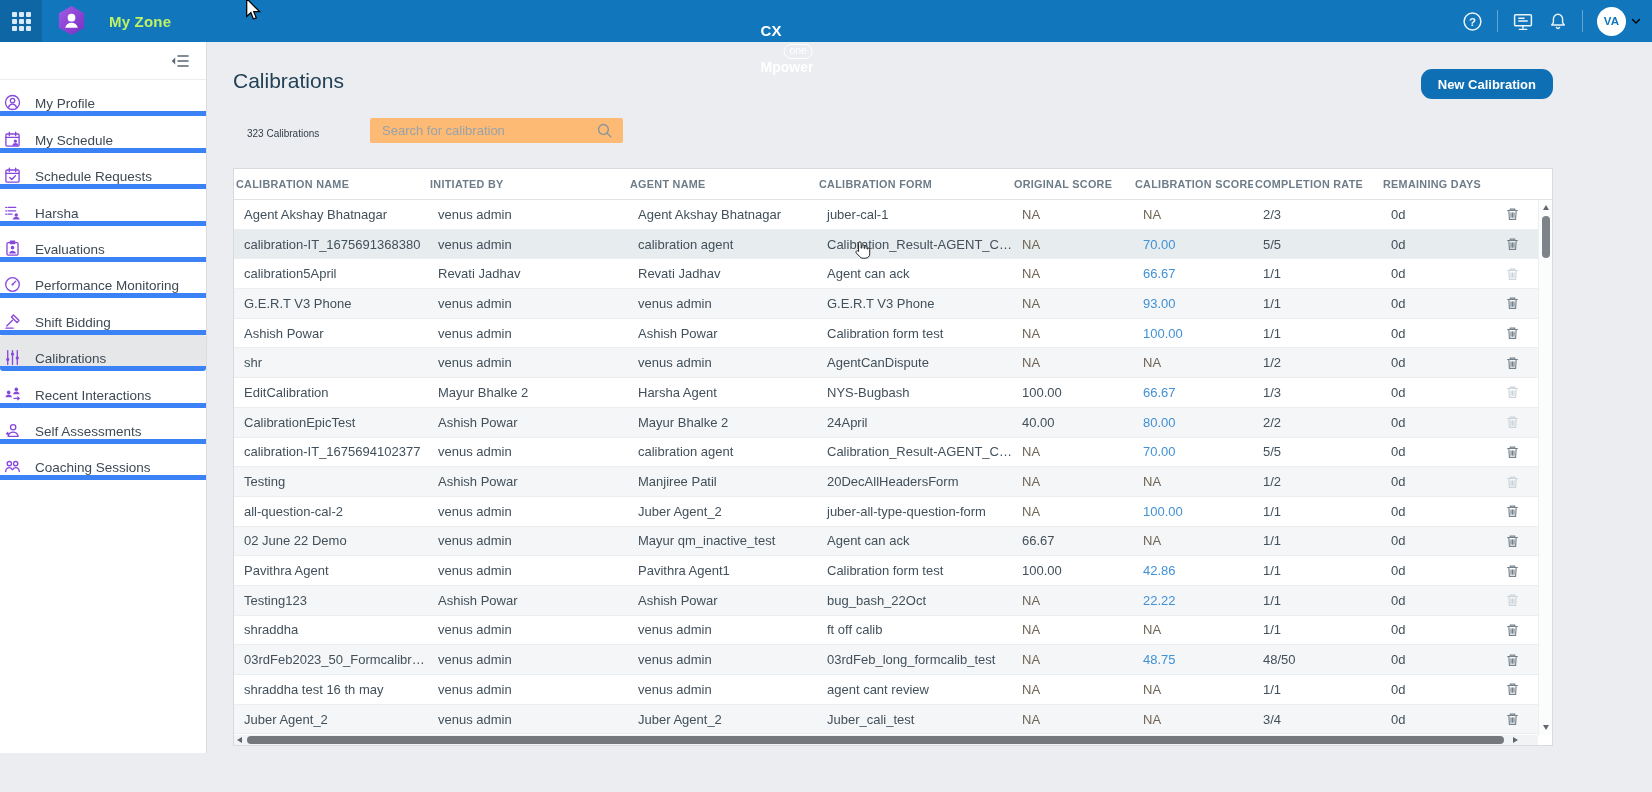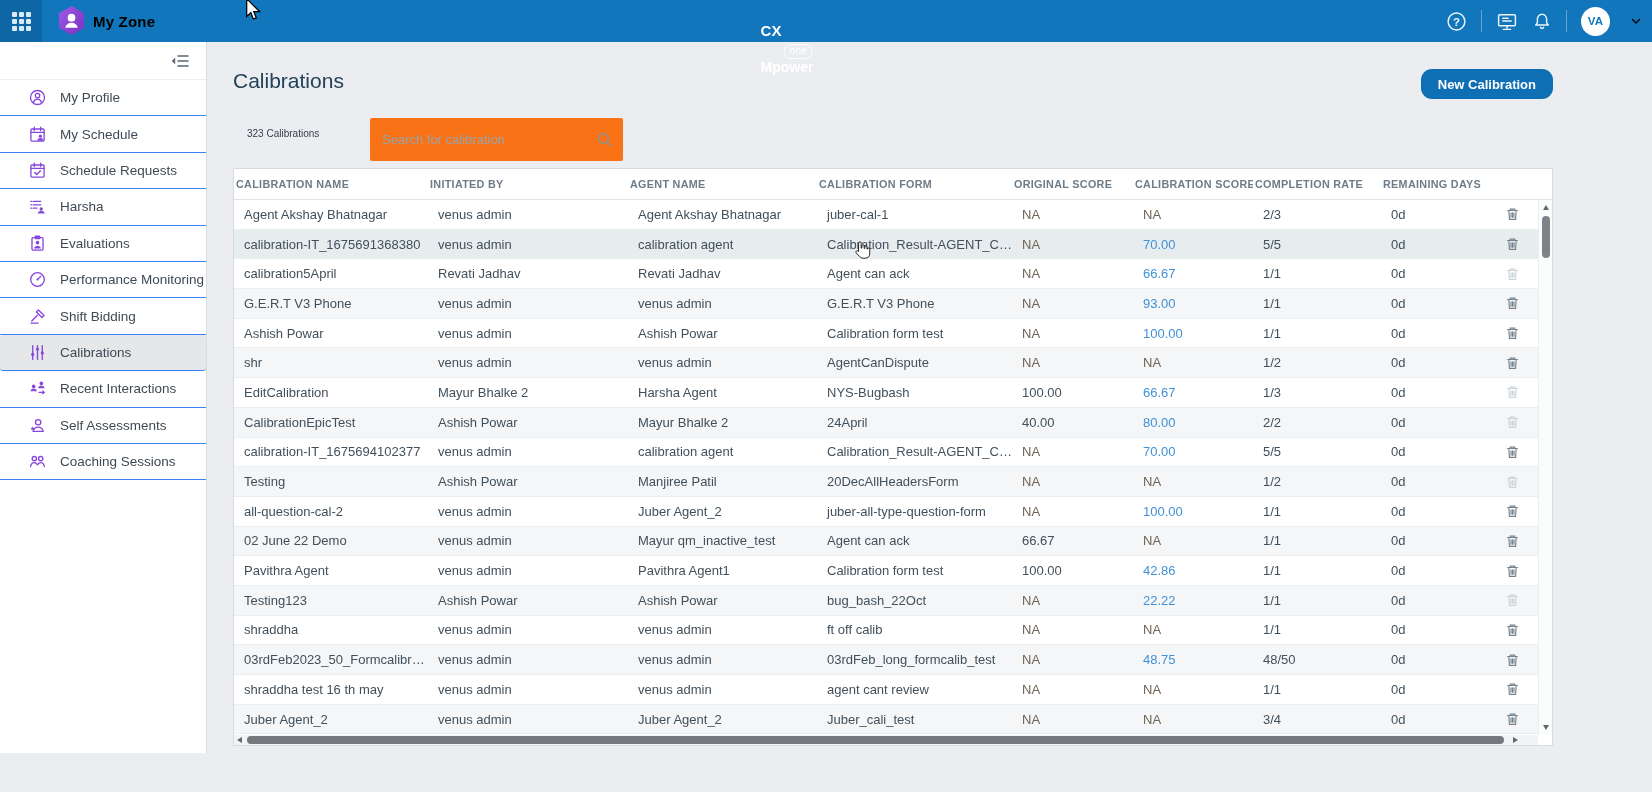--- a/index.html
+++ b/index.html
@@ -7,50 +7,50 @@
   body { font-family: "Liberation Sans", sans-serif; }
   .screen { position:relative; width:1652px; height:792px; background:#ebedf0; overflow:hidden; }
 
   
   .topbar { position:absolute; left:0; top:0; width:1652px; height:42px; background:#1276bd; display:flex; align-items:center; justify-content:space-between; z-index:5; }
   .topbar-left { display:flex; align-items:center; height:100%; }
   .apps-btn { width:42px; height:42px; background:rgba(0,0,0,.13); border:none; display:flex; align-items:center; justify-content:center; cursor:pointer; }
   .apps-grid { display:grid; grid-template-columns:repeat(3,5px); grid-template-rows:repeat(3,5px); gap:2px; }
   .apps-grid span { background:#d9ebf8; border-radius:1px; }
   .hex-logo { margin-left:14px; display:flex; align-items:center; }
-  .app-title { color:#000000; font-size:15px; font-weight:bold; margin-left:6px; letter-spacing:.2px; }
+  .app-title { color:#bef264; font-size:15px; font-weight:bold; margin-left:22px; letter-spacing:.2px; }
   .brand { position:absolute; left:787px; top:4px; transform:translateX(-50%); color:#fff; line-height:1.1; text-align:left; }
   .brand-l1 { font-size:15px; font-weight:bold; display:flex; align-items:center; }
   .one-pill { font-size:10.5px; font-weight:normal; border:1.4px solid #fff; border-radius:9px; padding:0 5px 1px 5px; margin-left:2px;margin-top:40px; }
   .brand-l2 { font-size:14px; font-weight:600; margin-top:1px; }
   .topbar-right { display:flex; align-items:center; gap:14px; padding-right:10px; color:rgba(255,255,255,.92); }
   .tb-icon { background:none; border:none; color:rgba(255,255,255,.92); cursor:pointer; display:flex; align-items:center; }
   .tb-divider { width:1px; height:22px; background:rgba(255,255,255,.35); }
-  .avatar-wrap { display:flex; align-items:center; gap:20px; cursor:pointer; background:none; border:none; }
+  .avatar-wrap { display:flex; align-items:center; gap:4px; cursor:pointer; background:none; border:none; }
   .avatar { width:29px; height:29px; border-radius:50%; background:#fff; color:#1276bd; font-size:11.5px; font-weight:bold; display:flex; align-items:center; justify-content:center; letter-spacing:.3px; }
   svg.st { fill:none; stroke:currentColor; stroke-width:1.4; stroke-linecap:round; stroke-linejoin:round; }
 
   
   .sidebar { position:absolute; left:0; top:42px; width:207px; height:711px; background:#fff; border-right:1px solid #d9dde0; z-index:2; }
   .collapse-row { height:38px; display:flex; align-items:center; justify-content:flex-end; padding-right:16px; border-bottom:1px solid #eceeef; }
   .collapse-btn { background:none; border:none; color:#5a6672; cursor:pointer; display:flex; }
   .nav-list { list-style:none; }
-  .nav-item { height:36.4px; display:flex; align-items:center; padding-left:29px; gap:13px; border-bottom:1px solid #3b82f6; cursor:pointer; }
+  .nav-item { height:36.4px; display:flex; align-items:flex-end; padding-left:4px; gap:13px; border-bottom:5px solid #3b82f6; cursor:pointer; }
   .nav-item .nav-icon { color:#8847dc; display:flex; width:18px; }
   .nav-icon svg { width:17px; height:17px; fill:none; stroke:currentColor; stroke-width:1.25; stroke-linecap:round; stroke-linejoin:round; }
   .nav-icon svg .f { fill:currentColor; stroke:none; }
   .nav-label { font-size:13.5px; color:#3f4a54; }
   .nav-item.active { background:#e5e7e9; border-radius:3px; }
 
   
   .main { position:absolute; left:207px; top:42px; right:0; bottom:0; }
   .page-title { position:absolute; left:26px; top:27px; font-size:21px; font-weight:400; color:#234257; }
   .new-cal-btn { position:absolute; right:99px; top:27px; height:30px; padding:0 17px; background:#0f6fb4; border:none; border-radius:11px; color:#fff; font-size:13px; font-weight:bold; cursor:pointer; font-family:inherit; }
   .count-label { position:absolute; left:40px; top:86px; font-size:10px; color:#333e48; }
-  .search-box { position:absolute; left:163px; top:76px; width:253px; height:43px; background:#f97316; border-radius:2px; display:flex; align-items:center; }
+  .search-box { position:absolute; left:163px; top:76px; width:253px; height:25px; background:#fdba74; border-radius:2px; display:flex; align-items:center; }
   .search-input { flex:1; border:none; outline:none; background:transparent; padding:0 6px 0 12px; font-size:13px; color:#3f4a54; font-family:inherit; }
   .search-input::placeholder { color:#98a2ab; }
   .search-icon { color:#8a949c; display:flex; padding-right:10px; }
 
   
   .card { position:absolute; left:26px; top:126px; width:1320px; height:578px; background:#fff; border:1px solid #d7dbdf; }
   .thead { display:flex; height:31px; border-bottom:1px solid #dfe3e6; align-items:center; background:#fff; padding-right:14px; }
   .hcell { font-size:10.8px; font-weight:bold; color:#6d7c89; letter-spacing:.3px; padding-left:2px; white-space:nowrap; overflow:hidden; cursor:pointer; }
   .tbody { position:absolute; left:0; top:31px; right:14px; bottom:10px; overflow:hidden; }
   .trow { display:flex; height:29.7px; align-items:center; border-bottom:1px solid #eaeef0; background:#fff; }

